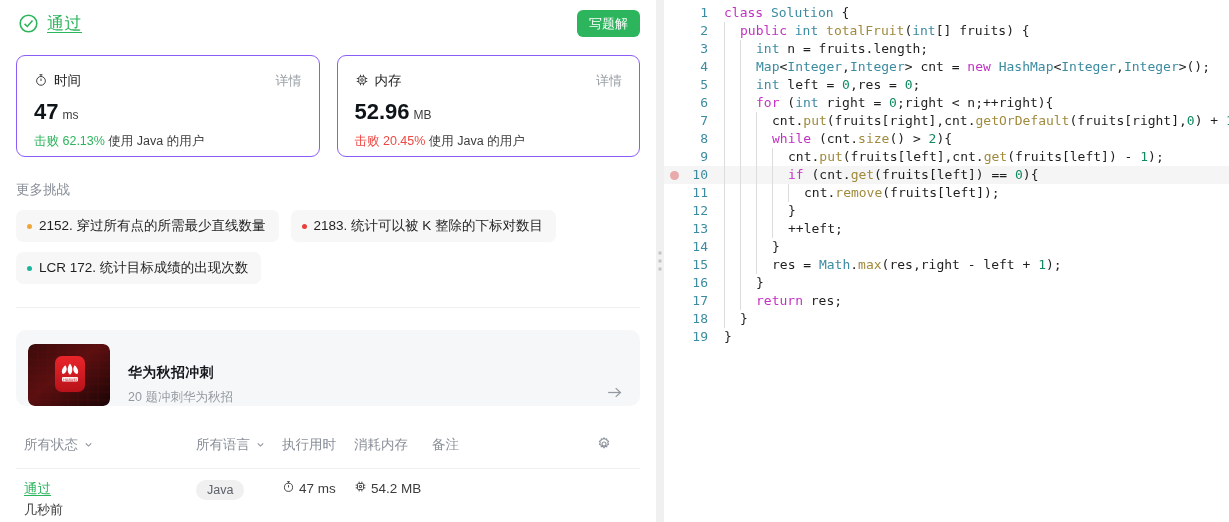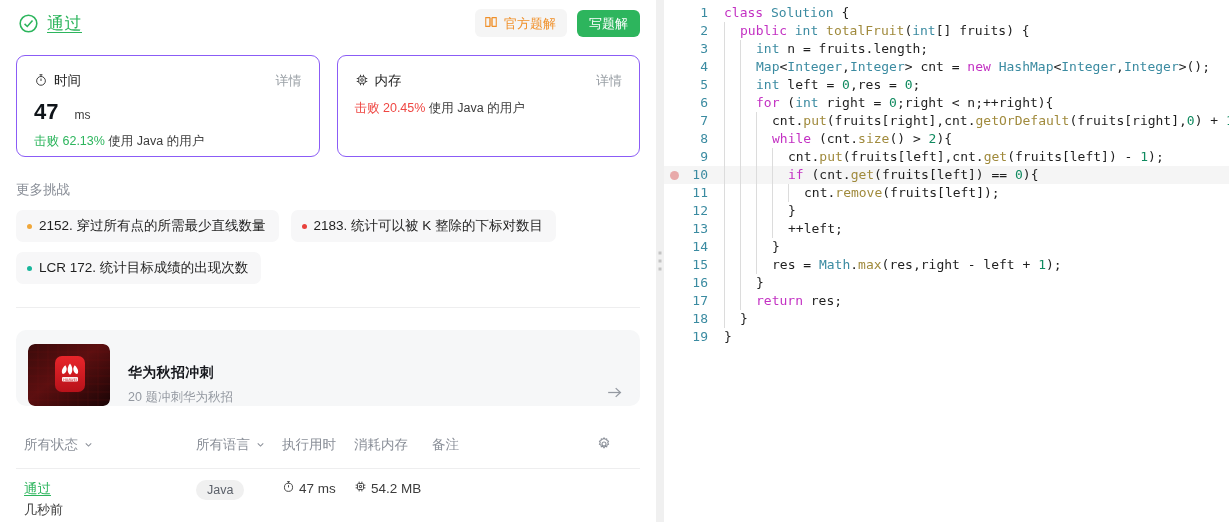--- a/index.html
+++ b/index.html
@@ -98,21 +98,21 @@
     margin-top: 11px;
     color: #0f1419;
     font-size: 22px;
     font-weight: bold;
     line-height: 1;
   }
   .stat-unit {
     font-size: 12px;
     font-weight: normal;
     color: #3c3c3c;
-    margin-left: 16px;
+    margin-left: 4px;
   }
   .stat-sub {
     margin-top: 10px;
     font-size: 12.5px;
     color: #3c3c3c;
   }
   .beat-green { color: #2db55d; }
   .beat-red { color: #ef4743; }
 
   
@@ -309,30 +309,20 @@
         <div class="status-left">
           <span>
             <svg class="check-icon" viewBox="0 0 24 24" fill="none" stroke="#2db55d" stroke-width="1.8">
               <circle cx="12" cy="12" r="9.5"></circle>
               <polyline points="7.5,12.4 10.6,15.4 16.6,8.6"></polyline>
             </svg>
           </span>
           <span class="status-text">通过</span>
         </div>
         <div class="header-actions">
-          <button class="btn-official">
-            <span class="bk">
-              <svg width="14" height="14" viewBox="0 0 24 24" fill="none" stroke="#f0902a" stroke-width="1.8">
-                <path d="M3 4.5h7v15H3z"></path>
-                  <path d="M14 4.5h7v15h-7z"></path>
-                  <path d="M12 5.2v13.6"></path>
-              </svg>
-            </span>
-            <span>官方题解</span>
-          </button>
           <button class="btn-write">写题解</button>
         </div>
       </div>
 
       <div class="stats">
 
         <div class="stat-card">
           <div class="stat-top">
             <div class="stat-title">
               <span>
@@ -362,20 +352,23 @@
               <span>
                 <svg width="14" height="14" viewBox="0 0 24 24" fill="none" stroke="#3c3c3c" stroke-width="1.7">
                   <rect x="6.5" y="6.5" width="11" height="11" rx="1.5"></rect>
                   <rect x="10" y="10" width="4" height="4" rx=".6"></rect>
                   <path d="M9.5 3v3.5M14.5 3v3.5M9.5 17.5V21M14.5 17.5V21M3 9.5h3.5M3 14.5h3.5M17.5 9.5H21M17.5 14.5H21"></path>
                 </svg>
               </span>
               <span>内存</span>
             </div>
             <span class="stat-detail">详情</span>
+          </div>
+          <div class="stat-value">
+            <span>52.96</span><span class="stat-unit">MB</span>
           </div>
           <div class="stat-sub">
             <span class="beat-red">击败 20.45%</span>
             <span>使用 Java 的用户</span>
           </div>
         </div>
 
       </div>
 
       <div class="more-title">更多挑战</div>

